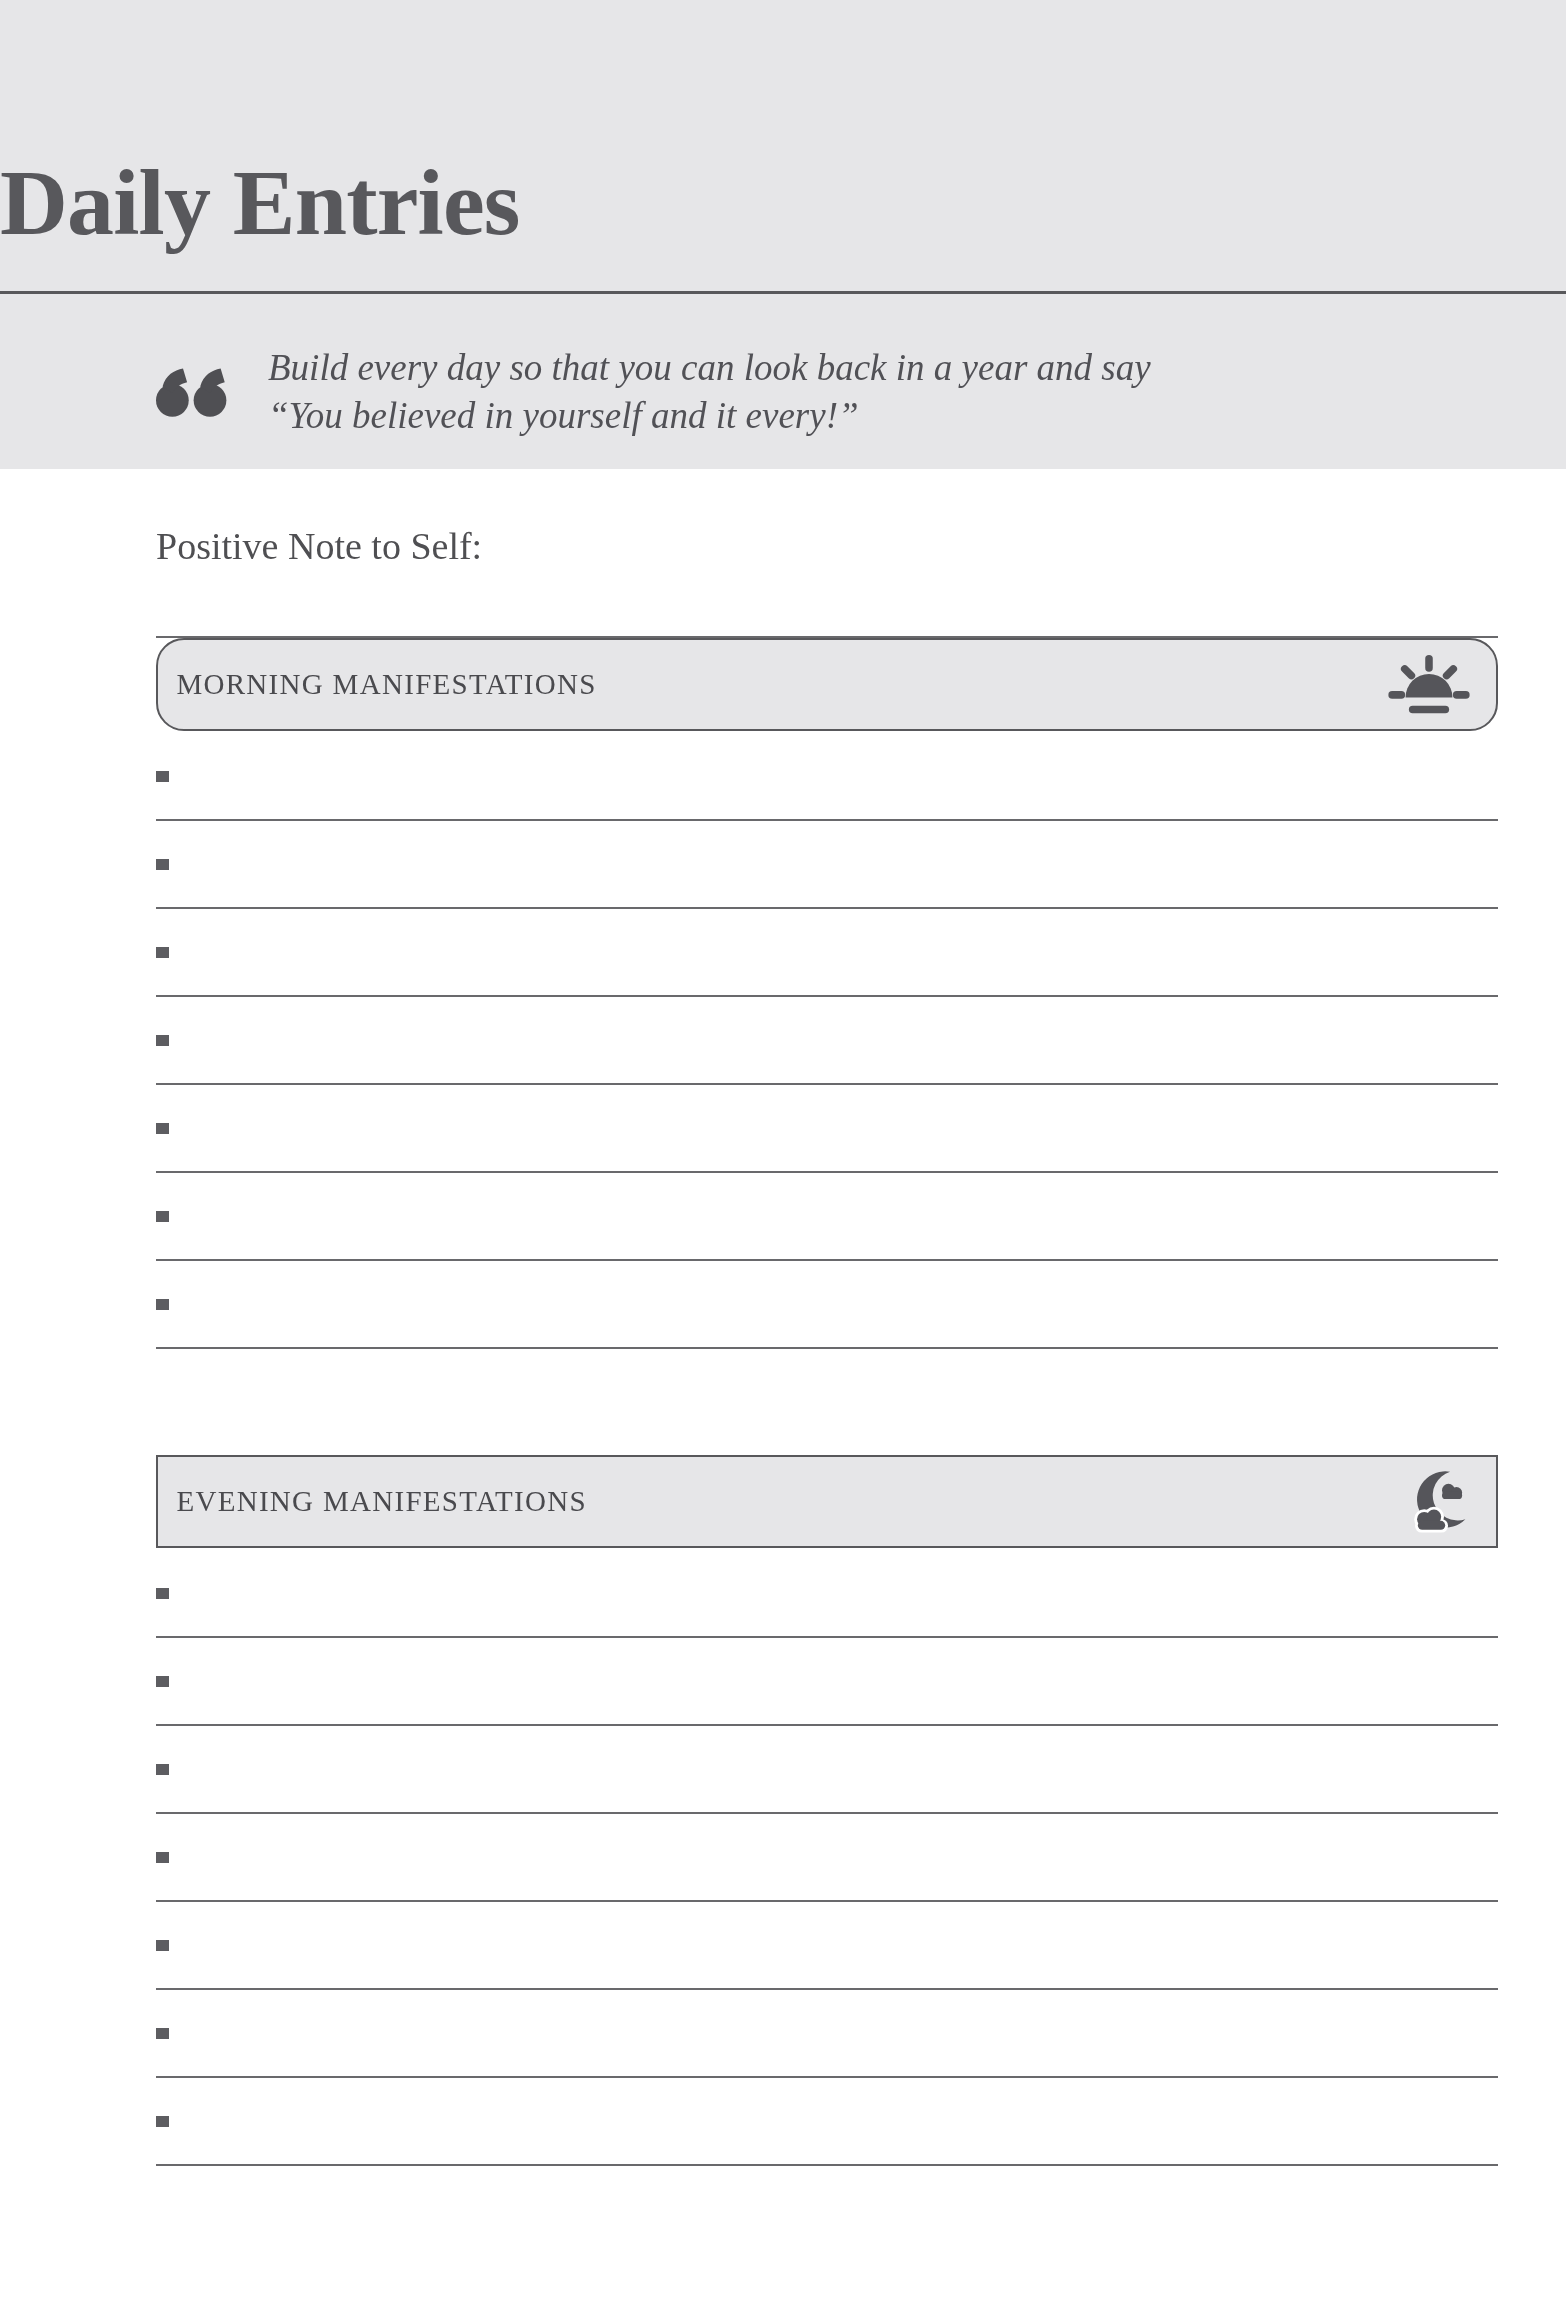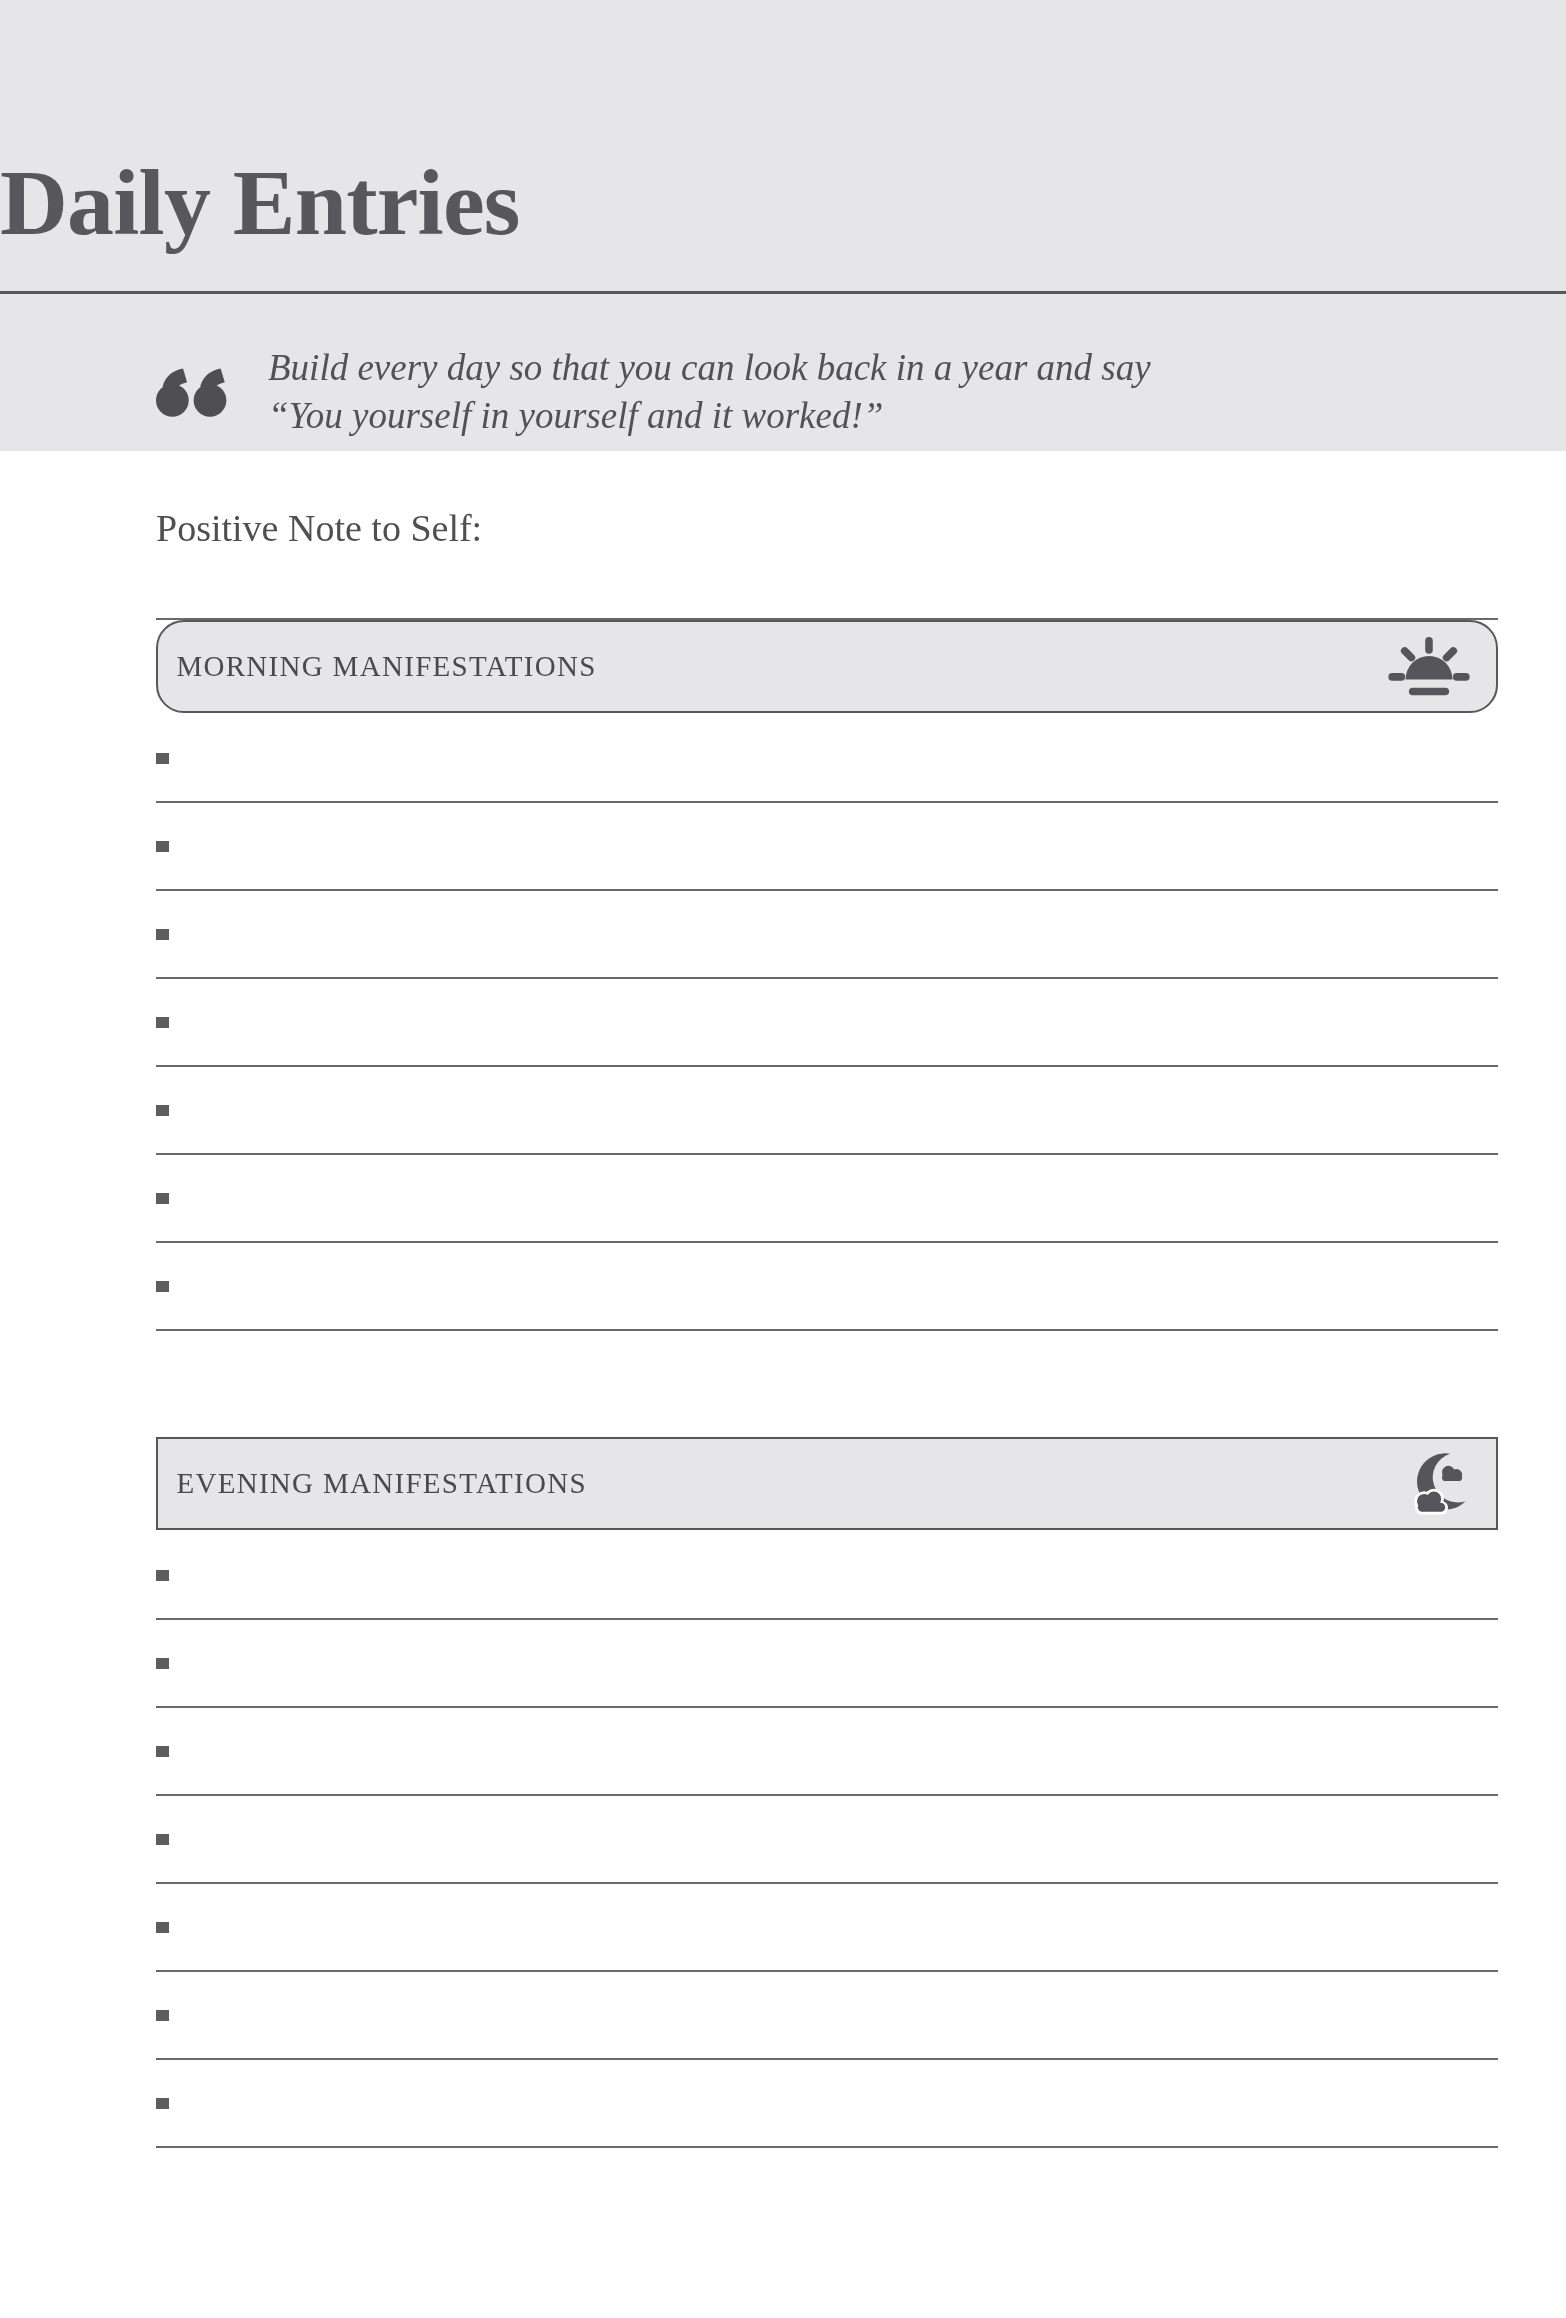--- a/index.html
+++ b/index.html
@@ -26,21 +26,21 @@
     border-bottom:3.3px solid var(--border);
     display:flex;align-items:flex-end;justify-content:flex-start;
   }
   .page-title{
     font-size:94px;font-weight:bold;color:var(--title);
     letter-spacing:-0.8px;line-height:1;padding-bottom:42px;
     white-space:nowrap;
   }
   
   .quote-band{
-    height:157px;background:var(--band-bg);
+    height:175px;background:var(--band-bg);
     display:flex;align-items:flex-start;
     padding-left:156px;
   }
   .quote-icon{width:72px;height:50px;margin-top:74px;flex:0 0 auto;}
   .quote-text{
     margin-left:40px;margin-top:50px;
     font-size:37px;font-style:italic;color:var(--text);
     line-height:48px;white-space:nowrap;
   }
   
@@ -89,21 +89,21 @@
       <circle cx="20" cy="39" r="20"></circle>
       <path d="M8 22 C12 8 22 2 33 0 L38 17 C30 19 24 23 20 30 Z"></path>
     </g>
     <g transform="translate(46,0)">
       <circle cx="20" cy="39" r="20"></circle>
       <path d="M8 22 C12 8 22 2 33 0 L38 17 C30 19 24 23 20 30 Z"></path>
     </g>
   </svg>
   <div class="quote-text">
     <div>Build every day so that you can look back in a year and say</div>
-    <div>“You yourself in yourself and it worked!”</div>
+    <div>“You believed in yourself and it every!”</div>
   </div>
 </div>
 
 <div class="content">
 
   <div class="note-label">Positive Note to Self:</div>
   <div class="note-line"></div>
 
   <div class="section-box morning">
     <span class="section-label">MORNING MANIFESTATIONS</span>

